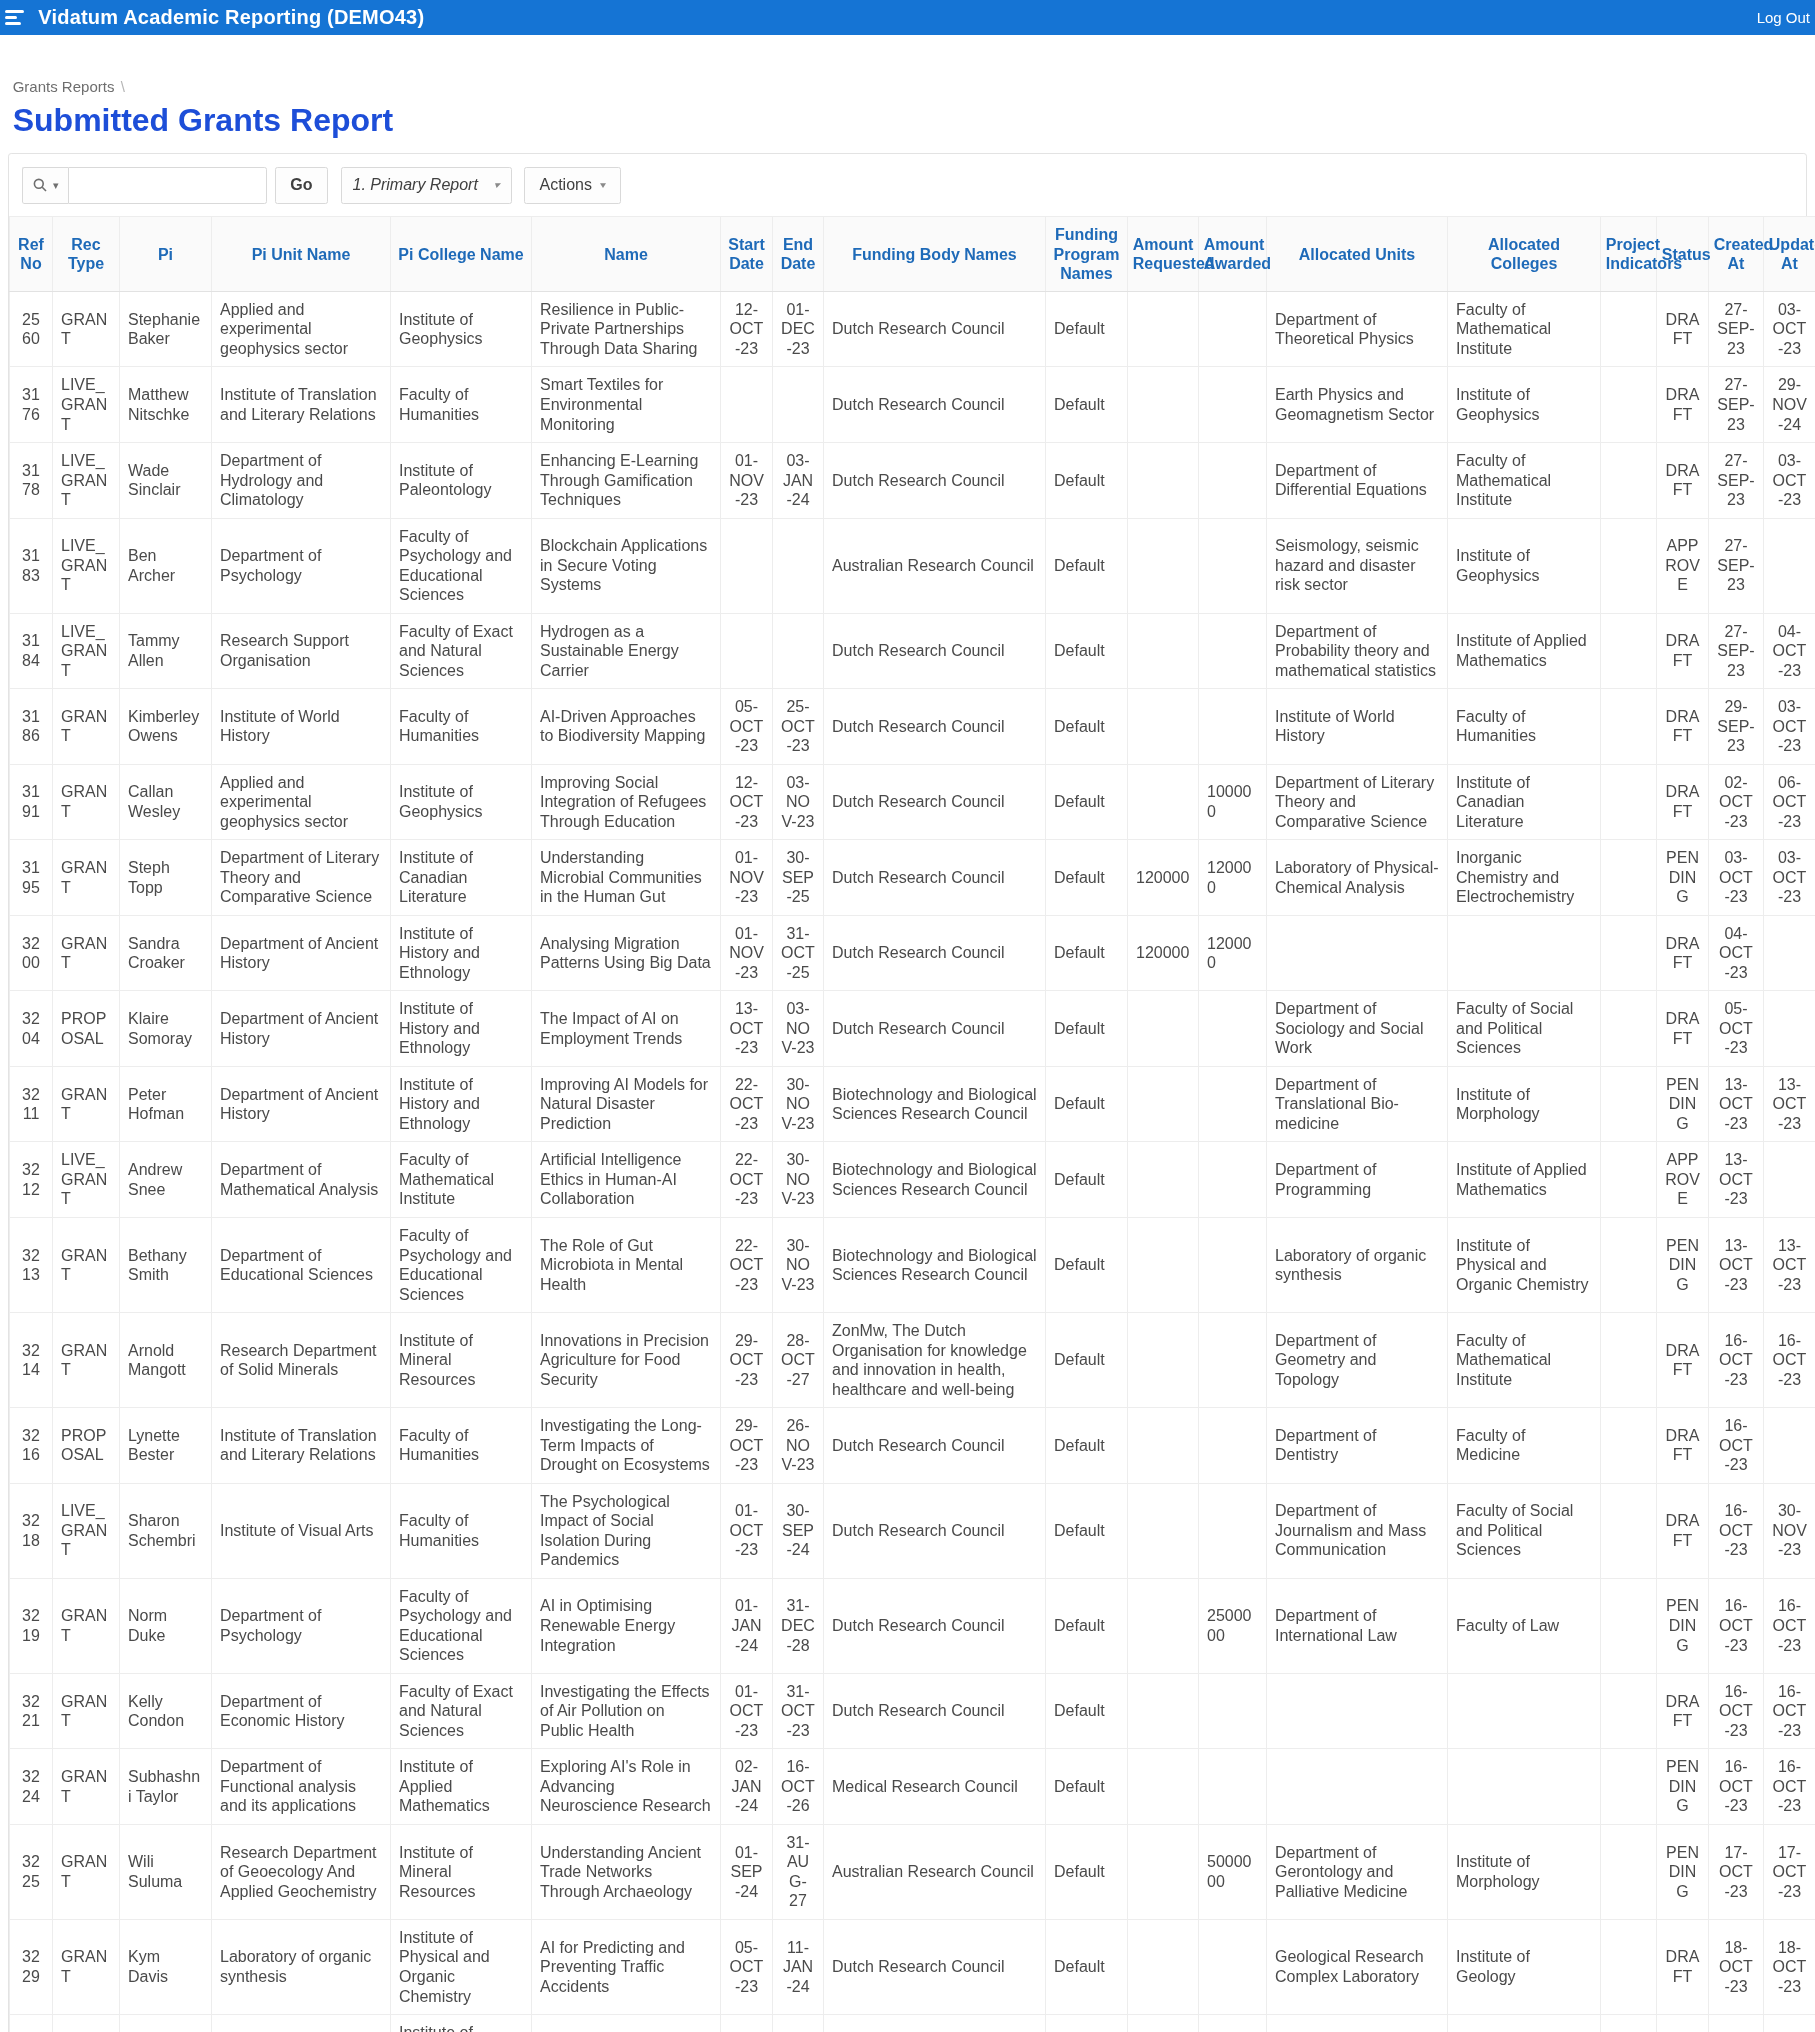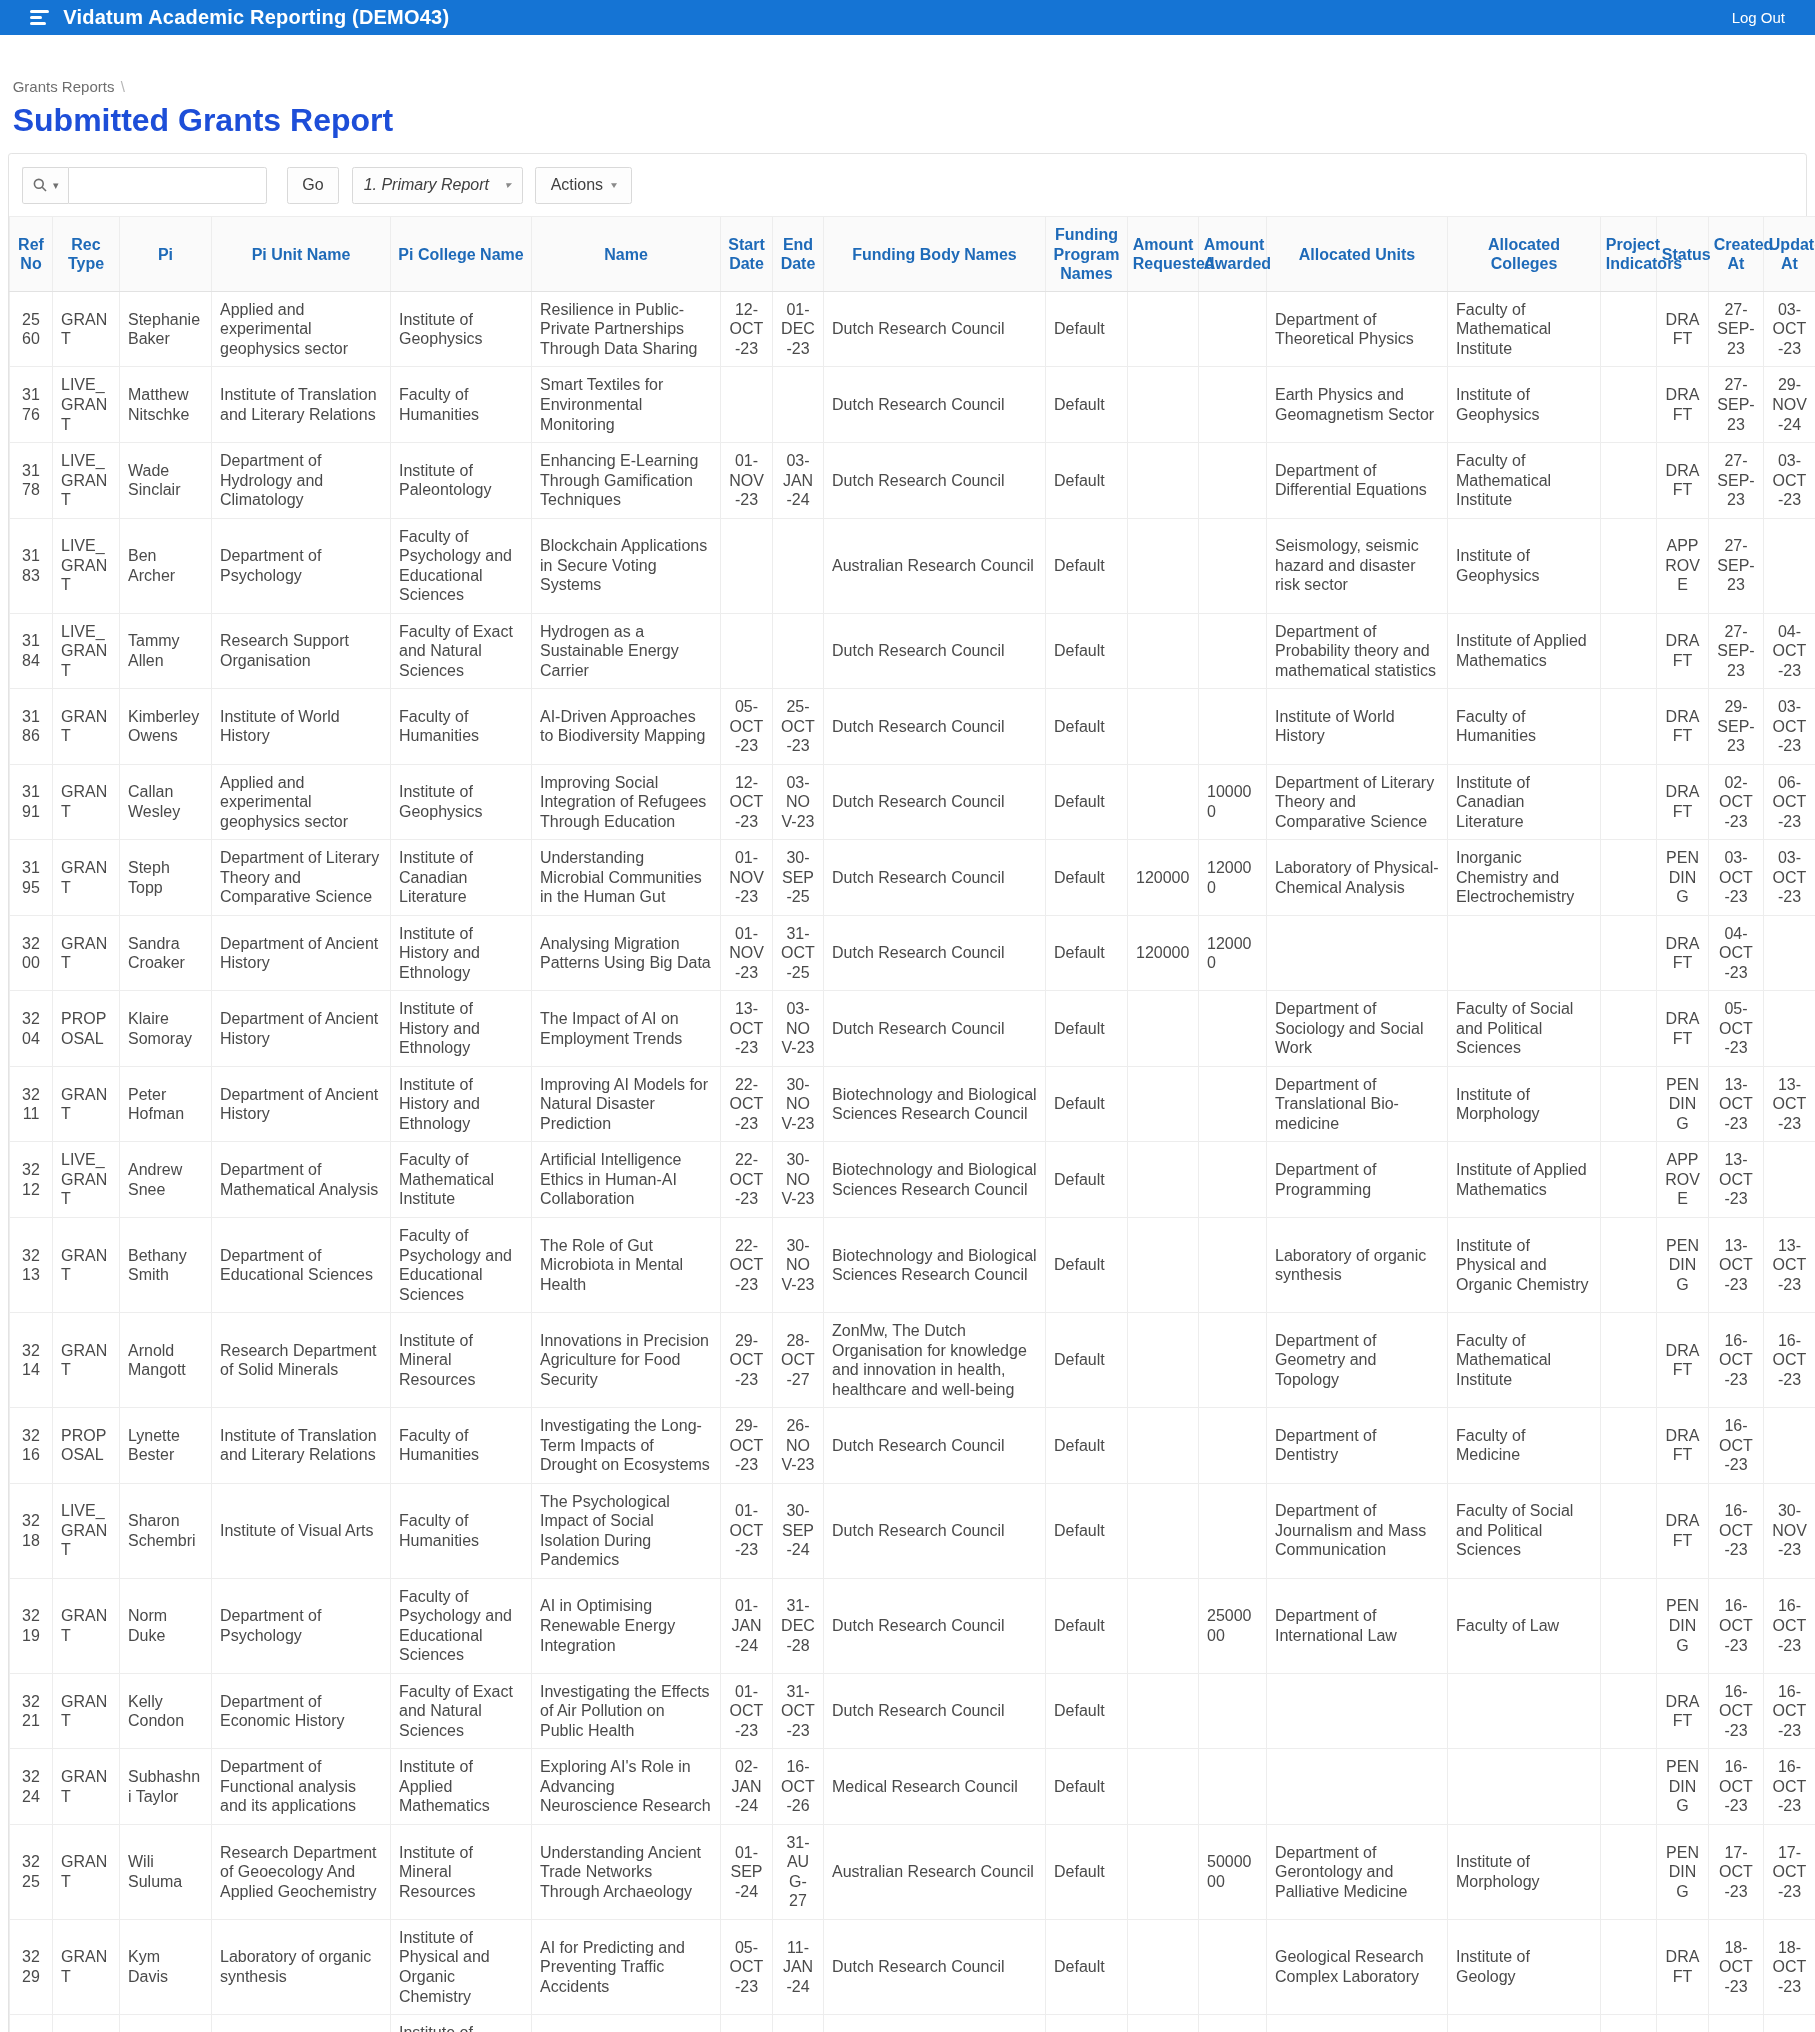--- a/index.html
+++ b/index.html
@@ -4,21 +4,21 @@
 <style>
   * { box-sizing: border-box; margin: 0; padding: 0; }
   html, body { background: #ffffff; }
   body {
     width: 1815px; min-height: 2033px; position: relative;
     font-family: "Liberation Sans", sans-serif; color: #404040;
   }
   
   .topbar {
     height: 35px; background: #1574d4; color: #fff;
-    display: flex; align-items: center; padding: 0 30px;
+    display: flex; align-items: center; padding: 0 5px;
   }
   .menu-icon { width: 20.6px; height: 14.3px; display: flex; flex-direction: column; justify-content: space-between; margin-right: 12.7px; cursor: pointer; }
   .menu-icon span { display: block; height: 2.4px; background: #fff; border-radius: 1.6px; }
   .menu-icon span:nth-child(1){ width: 19px; }
   .menu-icon span:nth-child(2){ width: 12px; }
   .menu-icon span:nth-child(3){ width: 16px; }
   .topbar-title { font-size: 20px; font-weight: 700; letter-spacing: 0.2px; }
   .topbar-spacer { flex: 1; }
   .logout { color: #ffffff; font-size: 15px; text-decoration: none; cursor: pointer; }
   
@@ -37,21 +37,21 @@
   .search-caret { font-size: 11px; color: #707070; }
   .search-input {
     width: 199px; border: 0.8px solid #d9d9d9; border-radius: 0 2.4px 2.4px 0;
     font-size: 16px; padding: 0 9.5px; color: #404040; outline: none; font-family: inherit;
   }
   .btn {
     height: 37px; background: #fdfdfd; border: 0.8px solid #d9d9d9; border-radius: 2.4px;
     font-size: 16px; color: #404040; padding: 0 14.3px; cursor: pointer; font-family: inherit;
     display: inline-flex; align-items: center; gap: 8px;
   }
-  .go-btn { margin-left: 20px; }
+  .go-btn { margin-left: 8px; font-weight: bold; }
   .report-select {
     height: 37px; width: 171px; border: 0.8px solid #d9d9d9; border-radius: 2.4px; background: #fdfdfd;
     font-size: 16px; color: #404040; display: inline-flex; align-items: center; justify-content: space-between;
     padding: 0 11px; cursor: pointer; font-style: italic;
   }
   .caret { font-size: 12px; color: #8a8a8a; transform: scaleY(.8); }
   
   table { border-collapse: collapse; table-layout: fixed; width: 1798px; margin: 0 auto; }
   th, td { border: 0.8px solid #ededed; }
   thead th {

